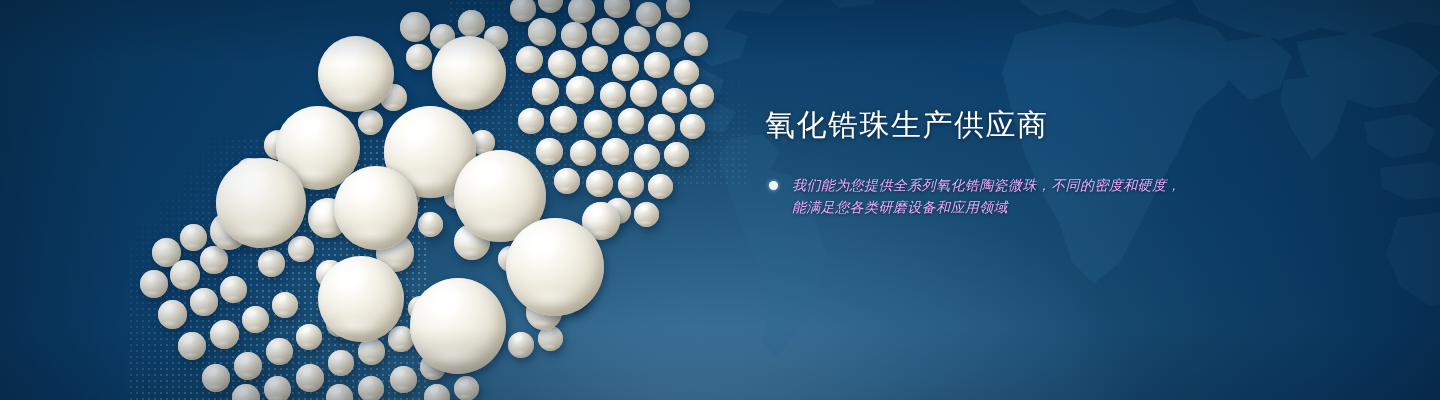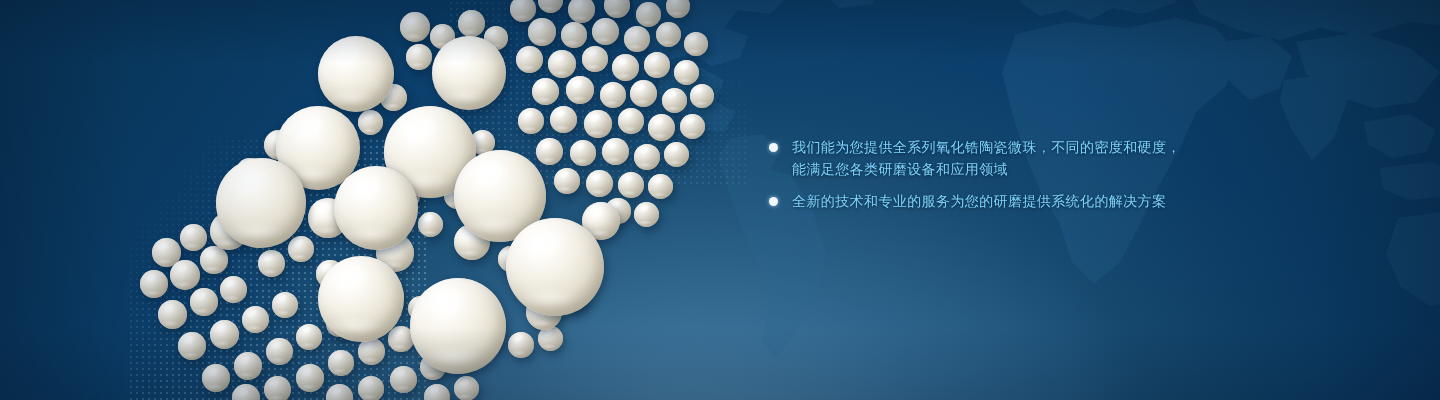--- a/index.html
+++ b/index.html
@@ -136,25 +136,26 @@
   }
   .bullets {
     list-style: none;
     margin: 30px 0 0 0;
     padding: 0;
   }
   .bullet {
     position: relative;
     padding-left: 27px;
     margin-bottom: 10px;
-    color: #7dd3fc;
+    color: #f0abfc;
     font-size: 14px;
     line-height: 22px;
     letter-spacing: 0.4px;
     text-shadow: 0 1px 3px rgba(2,20,40,0.7);
+    font-style: italic;
   }
   .bullet:last-child { margin-bottom: 0; }
   .dot {
     position: absolute;
     left: 4px;
     top: 7px;
     width: 9px;
     height: 9px;
     border-radius: 50%;
     background: #f2f7fb;
@@ -332,31 +333,28 @@
       <div class="bead" style="left:292px; top:290px; width:96px; height:96px;"></div>
       <div class="bead" style="left:388px; top:230px; width:98px; height:98px;"></div>
 
     </div>
   </div>
 
   <div class="bg-vignette"></div>
 
   <div class="copy">
 
+    <h1 class="headline">氧化锆珠生产供应商</h1>
 
     <ul class="bullets">
 
       <li class="bullet">
         <span class="dot"></span>
         <span class="bullet-line">我们能为您提供全系列氧化锆陶瓷微珠，不同的密度和硬度，</span>
         <span class="bullet-line">能满足您各类研磨设备和应用领域</span>
       </li>
 
-      <li class="bullet">
-        <span class="dot"></span>
-        <span class="bullet-line">全新的技术和专业的服务为您的研磨提供系统化的解决方案</span>
-      </li>
 
 
     </ul>
   </div>
 
 </div>
 
 </body></html>

